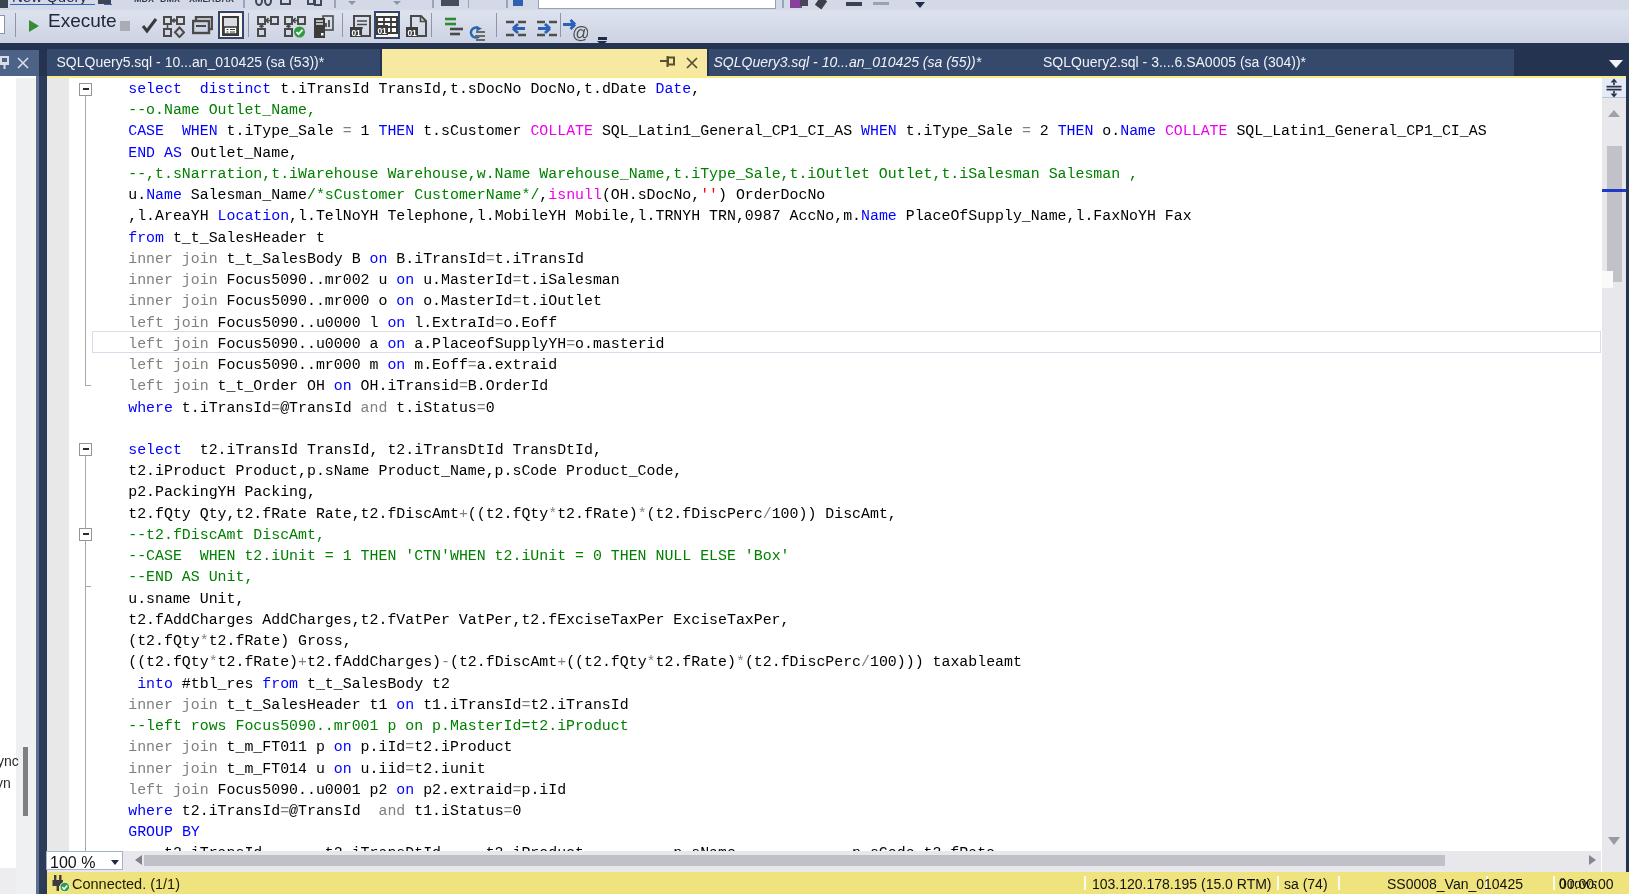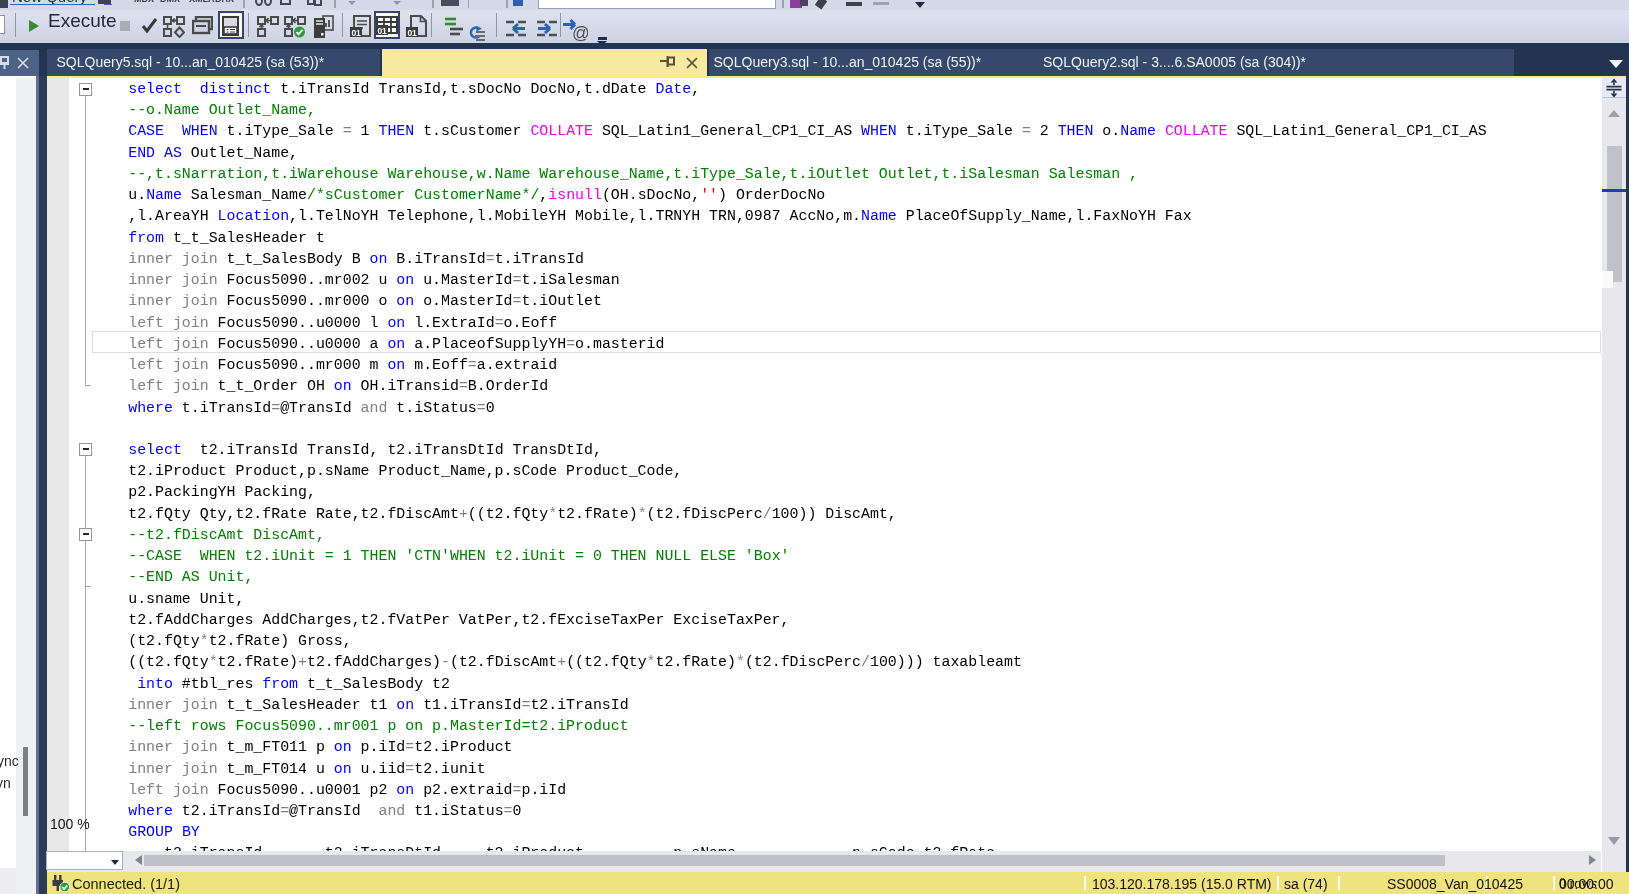--- a/index.html
+++ b/index.html
@@ -160,21 +160,21 @@
 <div class="abs" style="left:382px;top:49px;width:325px;height:27px;background:#f8e9a2;"></div>
 <div class="abs" style="left:393px;top:54px;font-size:14px;color:#1c1c1c;white-space:pre;margin-top:36px;">SQLQuery4.sql - 10...an_010425 (sa (74))</div>
 <svg class="abs" style="left:659px;top:55px" width="17" height="14" viewBox="0 0 17 14">
 <rect x="9" y="2.5" width="6" height="7" fill="none" stroke="#565132" stroke-width="2"></rect>
 <path d="M8.5 1 v11 M1 6 h7" stroke="#565132" stroke-width="2"></path>
 </svg>
 <svg class="abs" style="left:686px;top:57px" width="12" height="12" viewBox="0 0 12 12">
 <path d="M1 1 L11 11 M11 1 L1 11" stroke="#565132" stroke-width="1.7"></path>
 </svg>
 <div class="abs" style="left:709px;top:49px;width:805px;height:27px;background:#35496c;"></div>
-<div class="abs" style="left:713.5px;top:54px;font-size:14px;color:#f0f2f6;white-space:pre;">SQLQuery3.sql - 10...an_010425 (sa (55))*</div>
+<div class="abs" style="left:713.5px;top:54px;font-size:14px;color:#f0f2f6;white-space:pre;font-style:italic;">SQLQuery3.sql - 10...an_010425 (sa (55))*</div>
 <div class="abs" style="left:1043px;top:54px;font-size:14px;color:#f0f2f6;white-space:pre;">SQLQuery2.sql - 3....6.SA0005 (sa (304))*</div>
 <div class="abs" style="left:1609px;top:60px;width:0;height:0;border:7px solid transparent;border-top:8px solid #f2f4f8"></div>
 <div class="abs" style="left:40px;top:76px;width:1586px;height:2px;background:#f7ec85;"></div>
 <div class="abs" style="left:0px;top:78px;width:16px;height:790px;background:#ffffff;"></div>
 <div class="abs" style="left:0px;top:868px;width:16px;height:26px;background:#ededef;"></div>
 <div class="abs" style="left:16px;top:78px;width:20px;height:816px;background:#eff0f1;"></div>
 <div class="abs" style="left:22.5px;top:747px;width:5.5px;height:69px;background:#7f7f7f;"></div>
 <div class="abs" style="left:-3px;top:753px;font-size:14px;color:#2b2b2b;white-space:pre;">ync</div>
 <div class="abs" style="left:-4px;top:775px;font-size:14px;color:#2b2b2b;white-space:pre;">yn</div>
 <div class="abs" style="left:36px;top:76px;width:11px;height:818px;background:#2b3b58;"></div>
@@ -240,21 +240,21 @@
 <path d="M12 15.5 v-2.6" stroke="#2a3347" stroke-width="1.7"></path>
 </svg>
 <div class="abs" style="left:1608px;top:104px;width:0;height:0;border:6px solid transparent;border-bottom:7px solid #a0a1a8"></div>
 <div class="abs" style="left:1606.5px;top:146px;width:15.5px;height:136px;background:#c1c2c7;"></div>
 <div class="abs" style="left:1602px;top:189px;width:24px;height:3px;background:#2038c8;"></div>
 <div class="abs" style="left:1602px;top:271px;width:11px;height:17px;background:#fafafb;"></div>
 <div class="abs" style="left:1607.5px;top:837px;width:0;height:0;border:6.5px solid transparent;border-top:8px solid #989aa2"></div>
 <div class="abs" style="left:1626px;top:43px;width:3px;height:851px;background:#24334f;"></div>
 <div class="abs" style="left:47px;top:850.5px;width:1554px;height:21.5px;background:#e8e8ec;"></div>
 <div class="abs" style="left:46px;top:850.8px;width:76.5px;height:19.7px;background:#fff;border:1.4px solid #a3b1cc"></div>
-<div class="abs" style="left:50px;top:816px;font-size:14px;color:#111;white-space:pre;">100 %</div>
+<div class="abs" style="left:50px;top:854px;font-size:16px;color:#111;white-space:pre;">100 %</div>
 <div class="abs" style="left:111px;top:859.5px;width:0;height:0;border:4.5px solid transparent;border-top:5px solid #1e2a40"></div>
 <div class="abs" style="left:129.5px;top:855px;width:0;height:0;border:5.5px solid transparent;border-right:7px solid #80828c"></div>
 <div class="abs" style="left:143.5px;top:855px;width:1301px;height:11px;background:#c0c1c6;"></div>
 <div class="abs" style="left:1589px;top:855px;width:0;height:0;border:5.5px solid transparent;border-left:7px solid #85878f"></div>
 <div class="abs" style="left:47px;top:872px;width:1582px;height:22px;background:#efe37e;"></div>
 <svg class="abs" style="left:51px;top:874px" width="20" height="19" viewBox="0 0 20 19">
 <path d="M4.2 1 v5 M9.3 1 v5" stroke="#3c3c3c" stroke-width="2.4"></path>
 <rect x="1.5" y="6" width="10.5" height="6" fill="#3c3c3c"></rect>
 <path d="M6.8 12 v5" stroke="#3c3c3c" stroke-width="2.4"></path>
 <circle cx="13.8" cy="13" r="4.8" fill="#2e9b3f" stroke="#fff" stroke-width="0.8"></circle>

